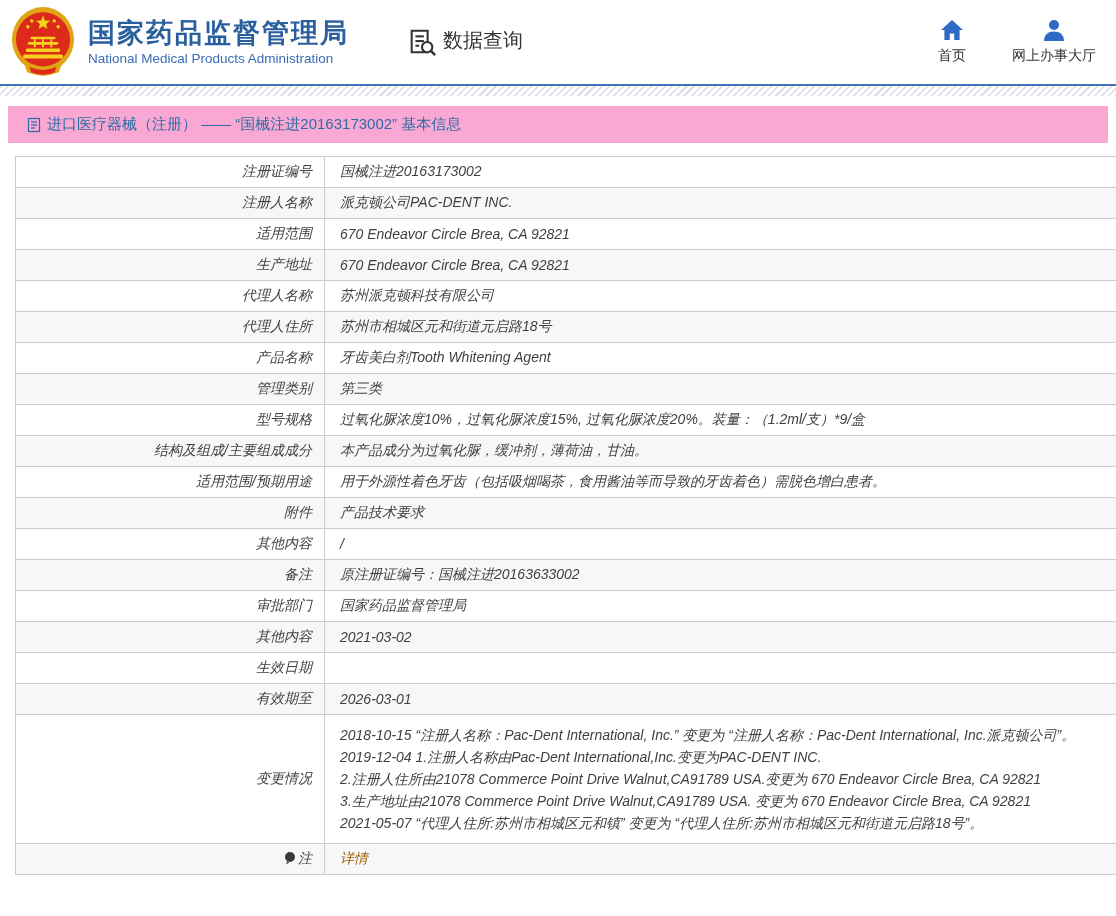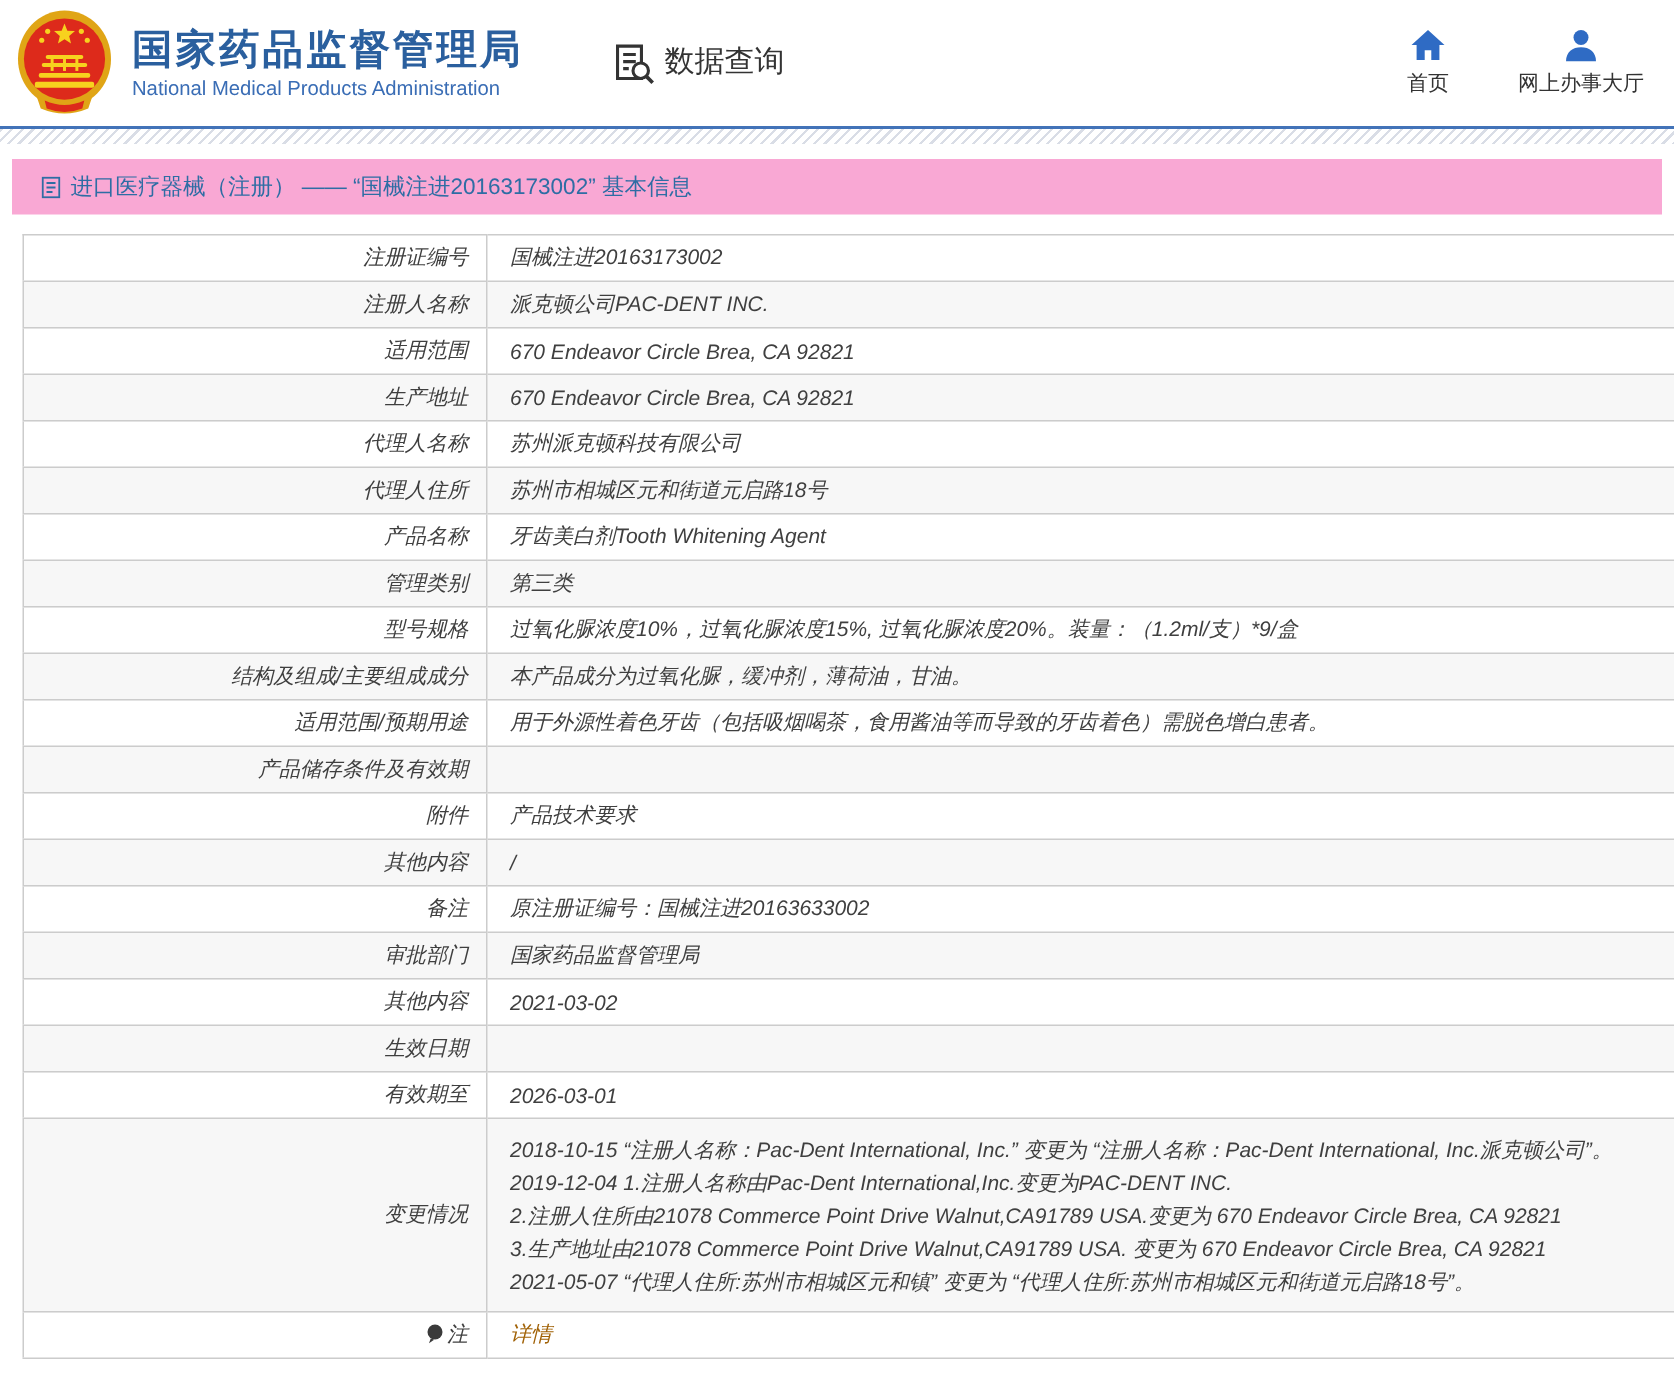--- a/index.html
+++ b/index.html
@@ -191,24 +191,20 @@
   </tr>
   <tr>
     <th>结构及组成/主要组成成分</th>
     <td>本产品成分为过氧化脲，缓冲剂，薄荷油，甘油。</td>
   </tr>
   <tr>
     <th>适用范围/预期用途</th>
     <td>用于外源性着色牙齿（包括吸烟喝茶，食用酱油等而导致的牙齿着色）需脱色增白患者。</td>
   </tr>
   <tr>
-    <th>产品储存条件及有效期</th>
-    <td></td>
-  </tr>
-  <tr>
     <th>附件</th>
     <td>产品技术要求</td>
   </tr>
   <tr>
     <th>其他内容</th>
     <td>/</td>
   </tr>
   <tr>
     <th>备注</th>
     <td>原注册证编号：国械注进20163633002</td>

